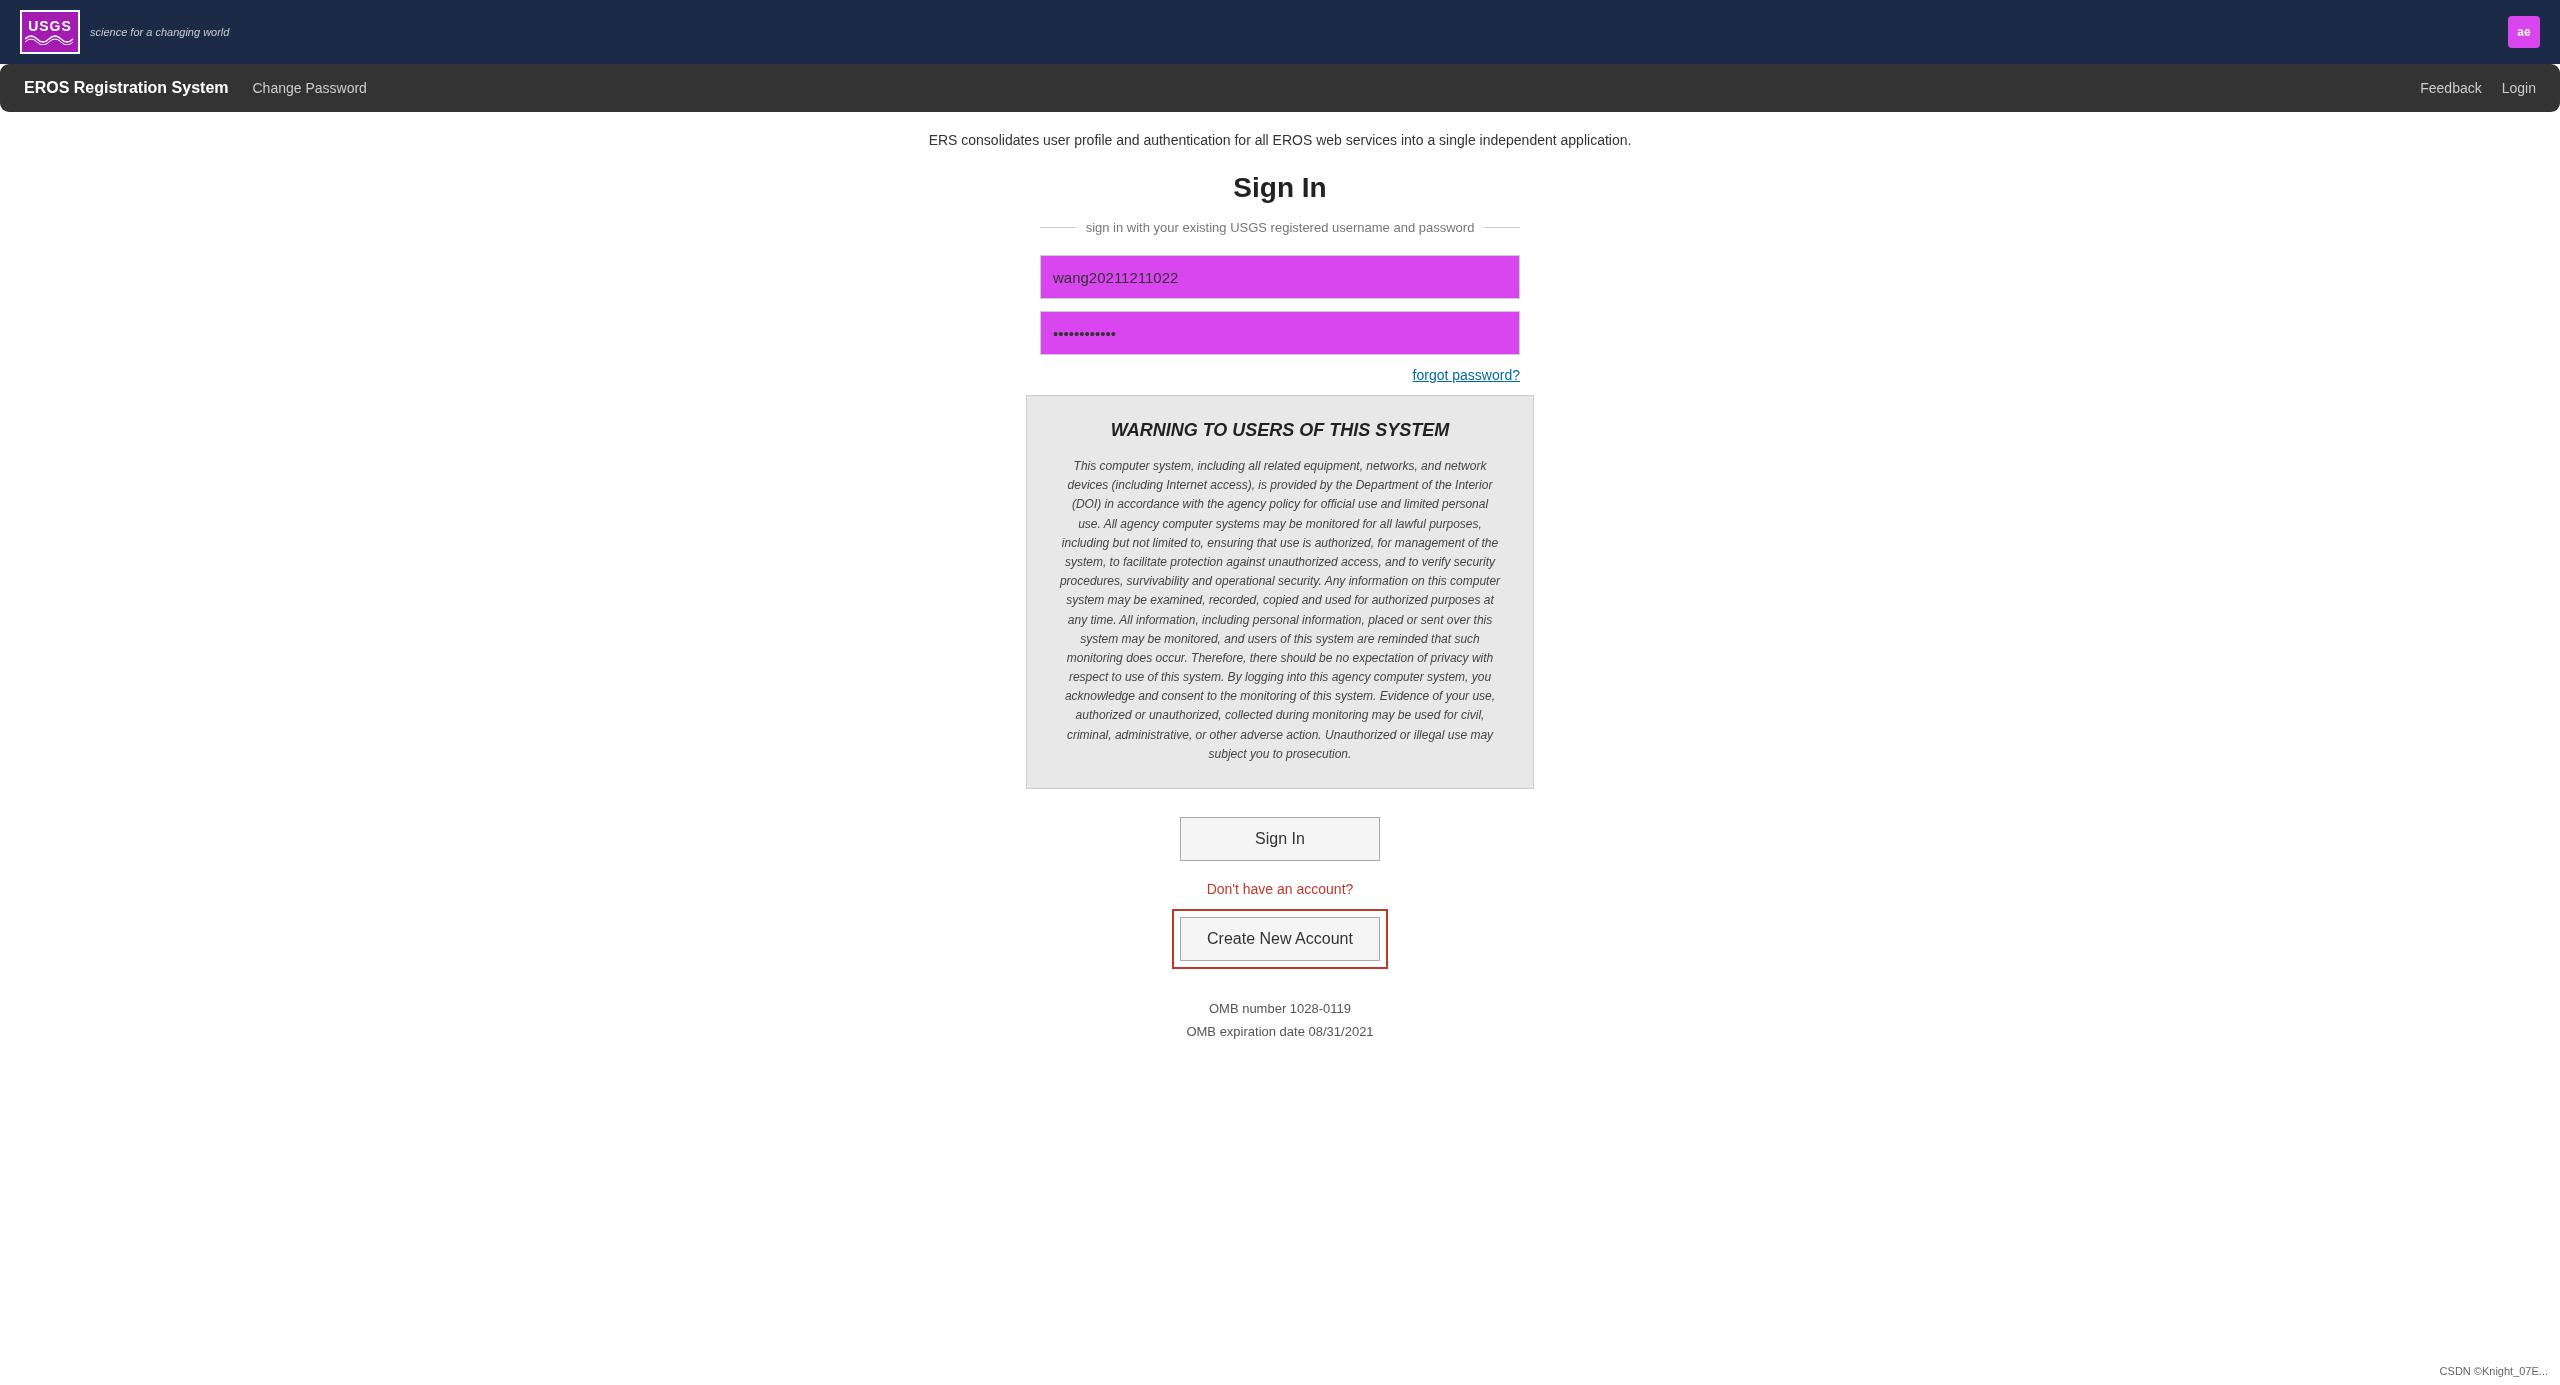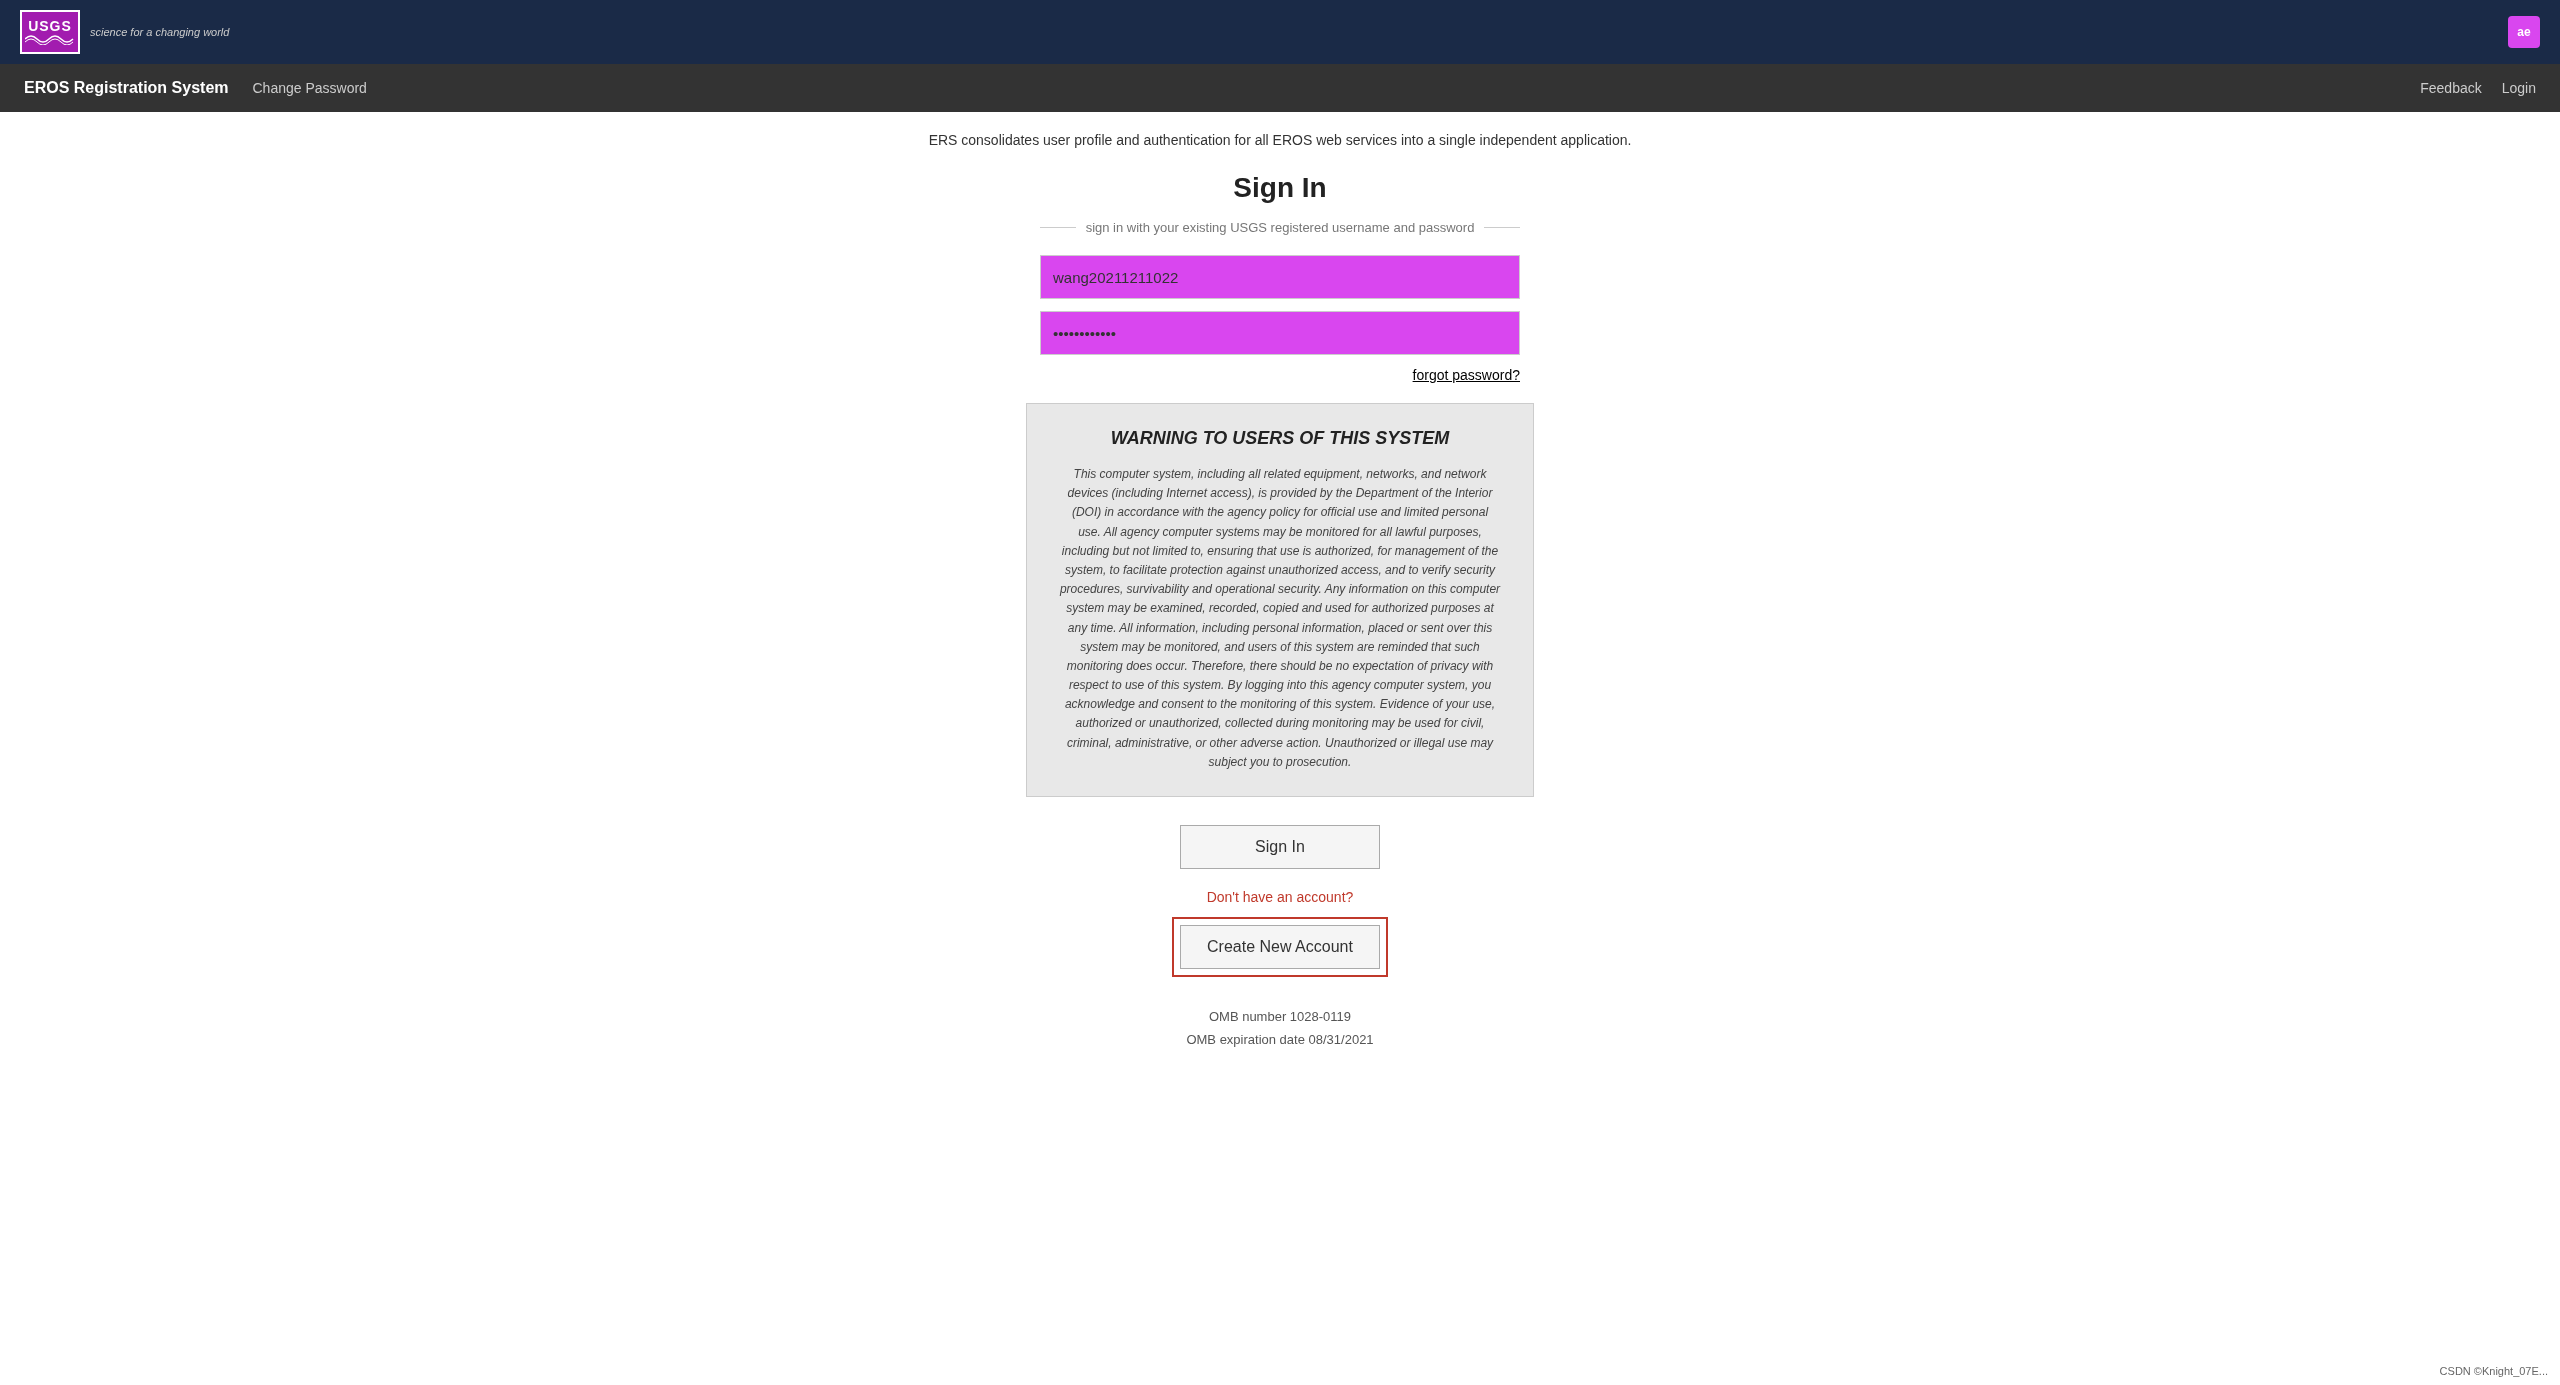--- a/index.html
+++ b/index.html
@@ -56,20 +56,21 @@
     }
 
     
     .second-nav {
       background: #333;
       height: 48px;
       display: flex;
       align-items: center;
       justify-content: space-between;
       padding: 0 24px;
+      border-radius: 9px;
     }
     .second-nav-left {
       display: flex;
       align-items: center;
       gap: 24px;
     }
     .second-nav-title {
       color: #fff;
       font-size: 16px;
       font-weight: bold;
@@ -140,27 +141,27 @@
       background: #d946ef;
       padding: 0 12px;
       font-size: 15px;
       color: #333;
       margin-bottom: 12px;
       outline: none;
     }
 
     
     .forgot-password {
-      color: #000000;
+      color: #0369a1;
       font-size: 14px;
       text-decoration: underline;
       cursor: pointer;
       align-self: flex-end;
       margin-right: calc(50% - 240px);
-      margin-bottom: 20px;
+      margin-bottom: 12px;
     }
 
     
     .warning-box {
       width: 508px;
       background: #e8e8e8;
       border: 1px solid #ccc;
       padding: 24px 32px;
       margin-bottom: 28px;
     }

